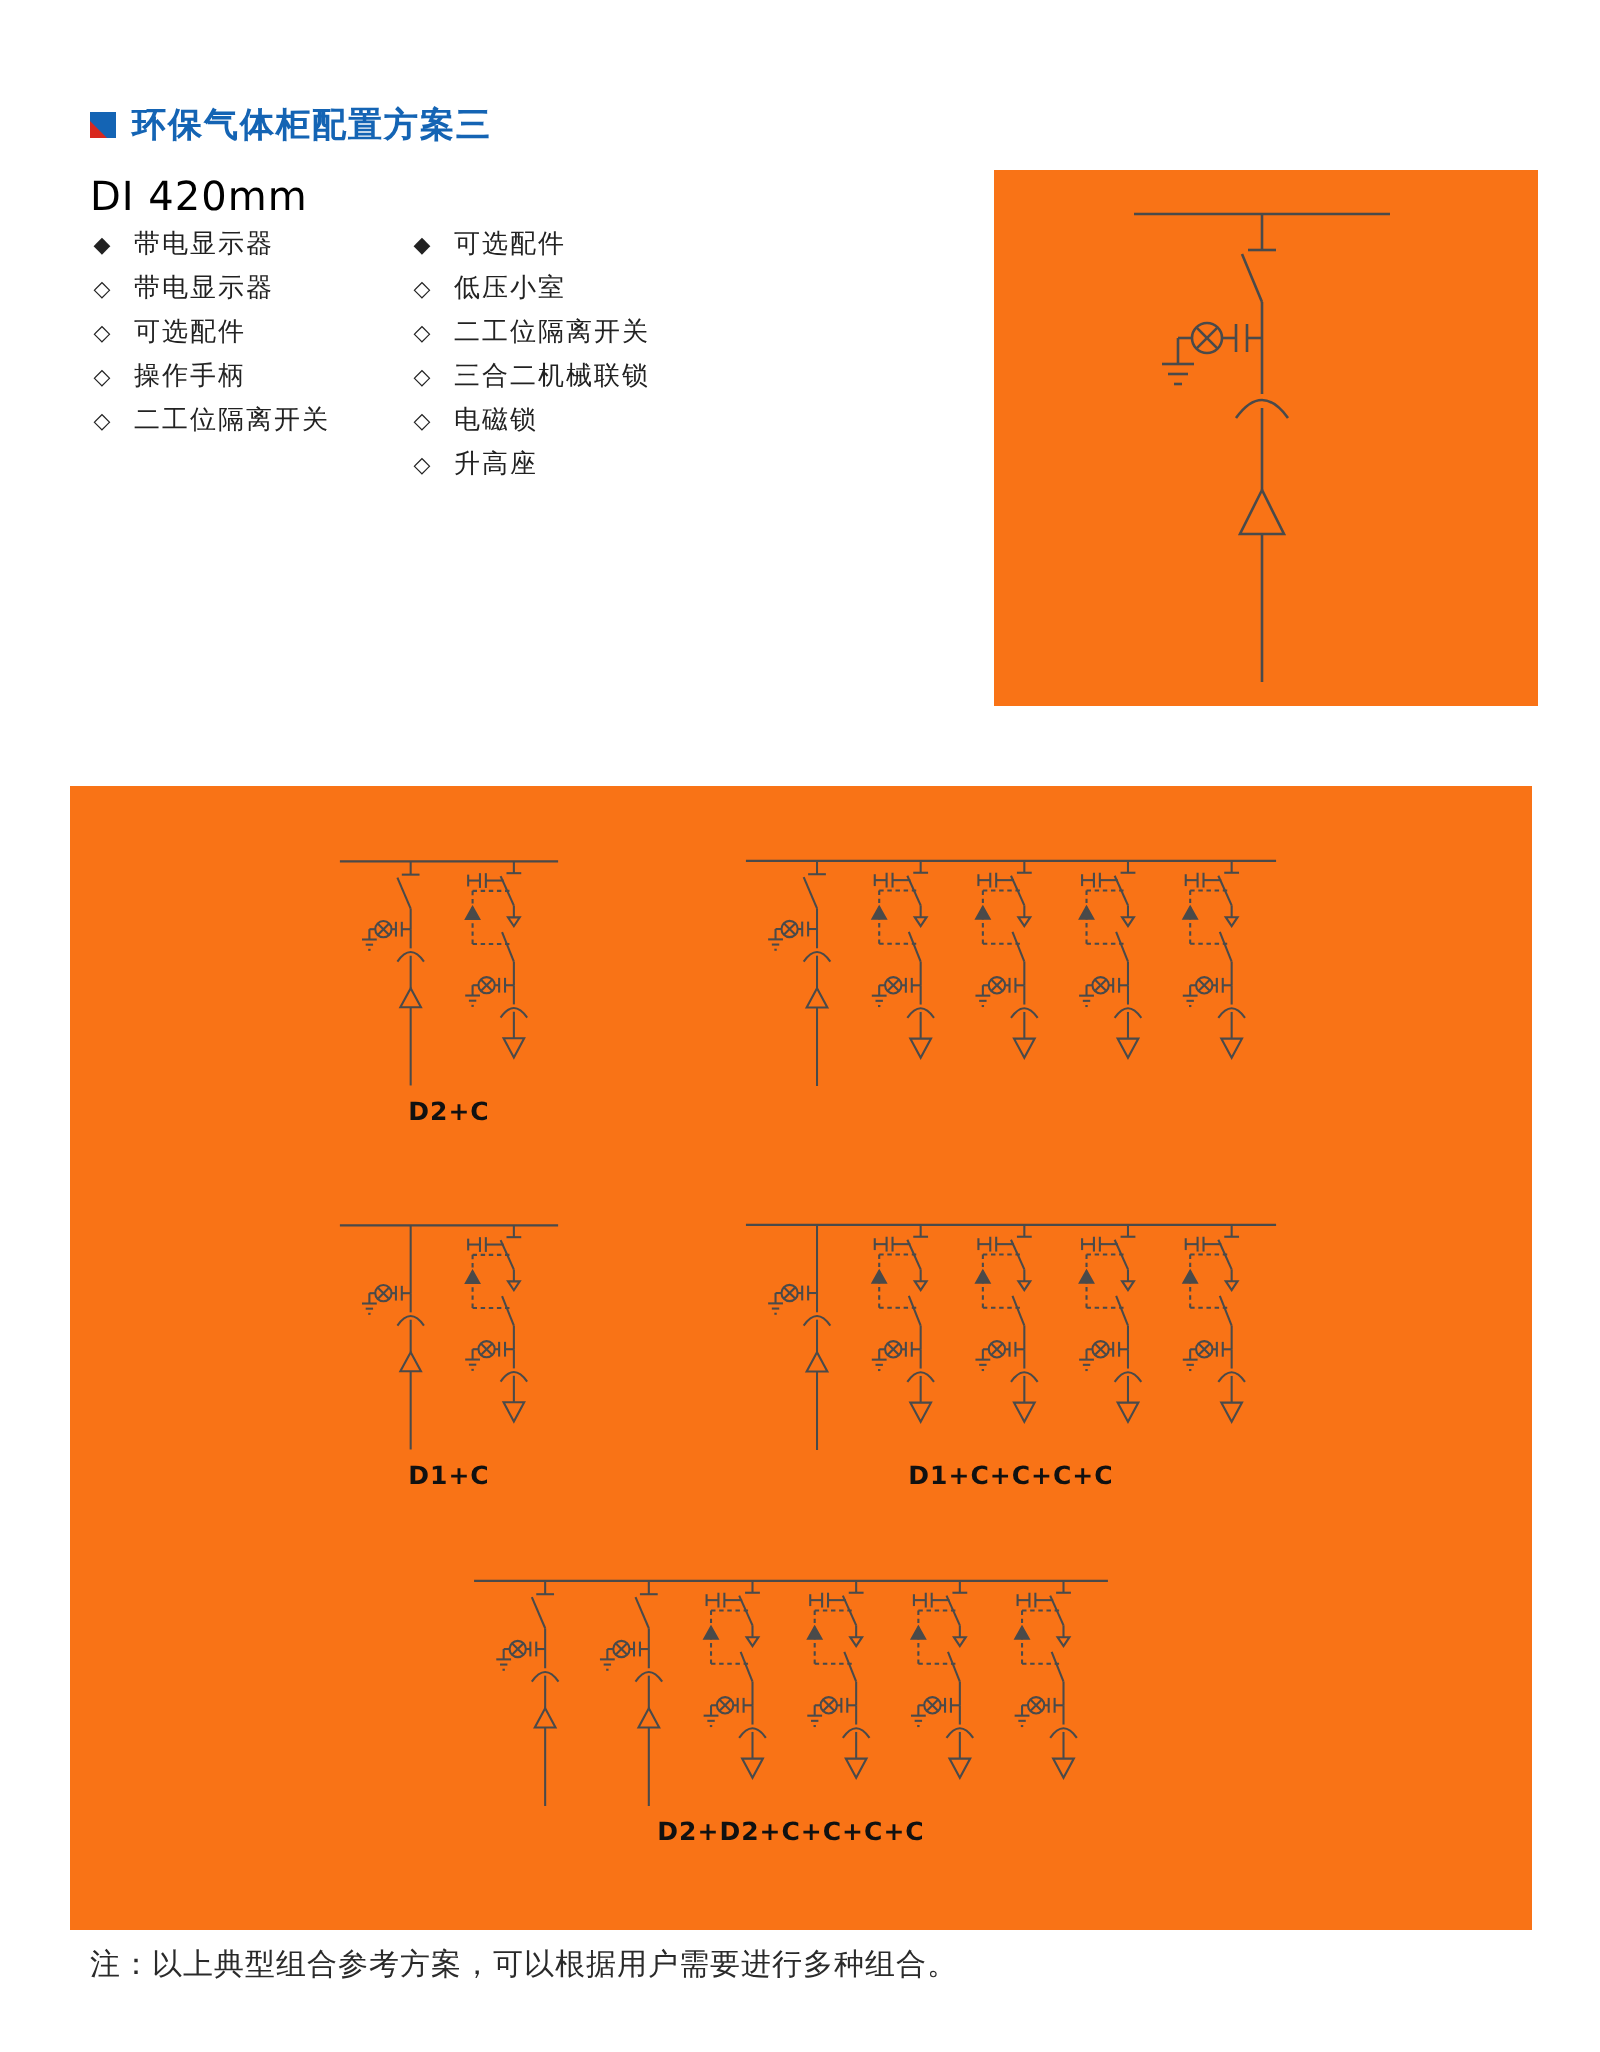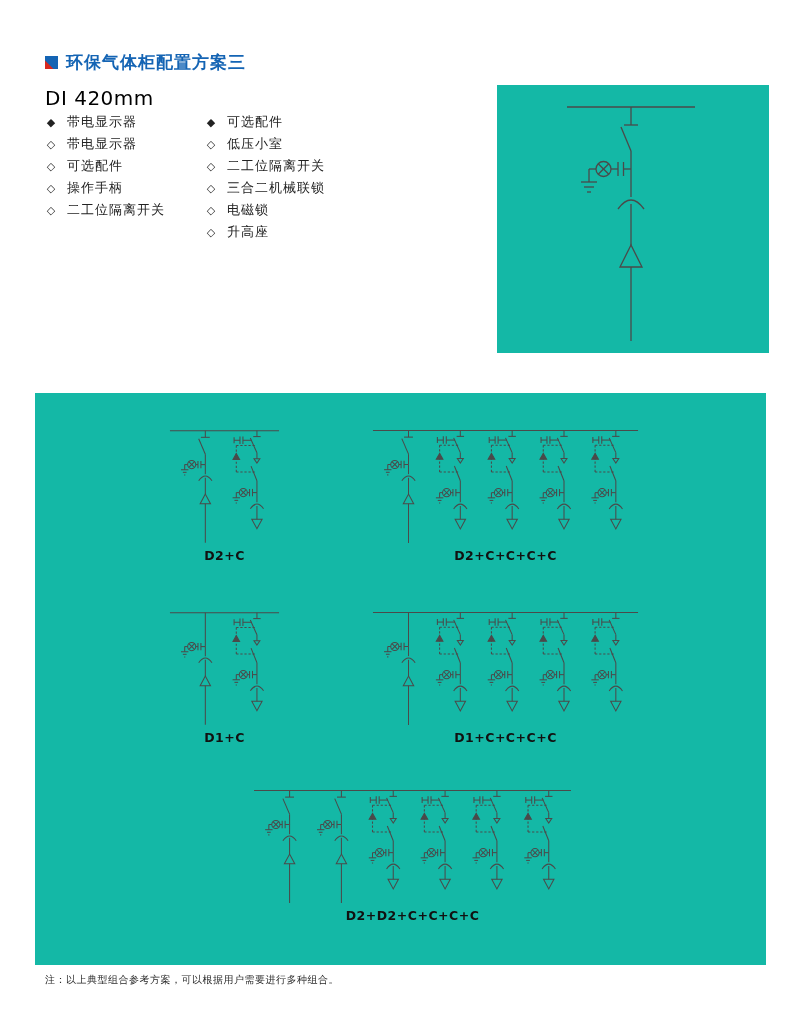--- a/index.html
+++ b/index.html
@@ -17,31 +17,31 @@
   .subtitle {
     position:absolute; font-size:20px; color:#000000; letter-spacing:0.5px;
   }
   .list { position:absolute; }
   .list .row {
     display:flex; align-items:center; gap:9px; height:22px;
     font-size:13px; color:#222; white-space:nowrap; letter-spacing:1px;
   }
   .list .bullet { font-size:11px; color:#222; width:13px; text-align:center; }
   .panel {
-    position:absolute; background:#14b8a6;
+    position:absolute; background:#f97316;
   }
   #scheme-panel { left:497px; top:85px; width:272px; height:268px; }
   #combo-panel  { left:35px;  top:393px; width:731px; height:572px; }
   .combo { position:absolute; text-align:center; }
   .combo-label {
     margin-top:5px; font-size:12.5px; font-weight:600; color:#111;
     letter-spacing:0.5px;
   }
   .note {
-    position:absolute; left:45px; top:973px; font-size:10px; color:#2a2a2a;
+    position:absolute; left:45px; top:973px; font-size:15px; color:#2a2a2a;
     letter-spacing:0.5px;
   }
   svg { display:block; margin:0 auto; }
 </style>
 </head>
 <body>
 
 <div class="page">
 
   <div class="sec-title" style="left:45px; top:51px;">
@@ -374,21 +374,20 @@
               <line x1="11" y1="91" x2="21" y2="91"></line>
               <line x1="13.5" y1="94.5" x2="18.5" y2="94.5"></line>
               <line x1="15.2" y1="98" x2="16.8" y2="98"></line>
               <line x1="44" y1="84" x2="44" y2="97"></line>
               <path d="M 35 106 Q 44 93 53 106"></path>
               <line x1="44" y1="102" x2="44" y2="120"></line>
               <polygon points="37,120 51,120 44,133"></polygon>
             </g>
           </svg>
         </div>
-      <div class="combo-label">D2+C+C+C+C</div>
     </div>
     <div class="combo" style="left:132px; top:215px;">
       <div class="combo-svg">
           <svg width="115" height="117" viewBox="0 0 156 158" fill="none" stroke="#4a4a4a" stroke-width="1.4">
             <line x1="4" y1="6" x2="152" y2="6"></line>
             <g transform="translate(8,6)">
               <line x1="44" y1="0" x2="44" y2="46"></line>
               <line x1="44" y1="46" x2="38" y2="46"></line>
               <line x1="38" y1="41" x2="38" y2="51"></line>
               <line x1="34" y1="41" x2="34" y2="51"></line>
@@ -612,21 +611,21 @@
               <line x1="15.2" y1="98" x2="16.8" y2="98"></line>
               <line x1="44" y1="84" x2="44" y2="97"></line>
               <path d="M 35 106 Q 44 93 53 106"></path>
               <line x1="44" y1="102" x2="44" y2="120"></line>
               <polygon points="37,120 51,120 44,133"></polygon>
             </g>
           </svg>
         </div>
       <div class="combo-label">D1+C+C+C+C</div>
     </div>
-    <div class="combo" style="left:216px; top:393px;">
+    <div class="combo" style="left:199px; top:393px;">
       <div class="combo-svg">
           <svg width="323" height="117" viewBox="0 0 436 158" fill="none" stroke="#4a4a4a" stroke-width="1.4">
             <line x1="4" y1="6" x2="432" y2="6"></line>
             <g transform="translate(8,6)">
               <line x1="44" y1="0" x2="44" y2="9"></line>
               <line x1="38" y1="9" x2="50" y2="9"></line>
               <line x1="35" y1="11" x2="44" y2="32"></line>
               <line x1="44" y1="32" x2="44" y2="46"></line>
               <line x1="44" y1="46" x2="38" y2="46"></line>
               <line x1="38" y1="41" x2="38" y2="51"></line>

